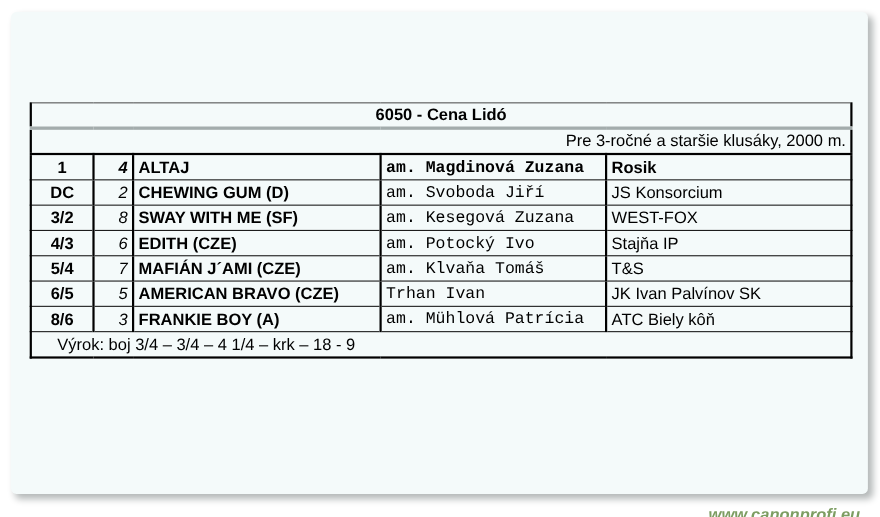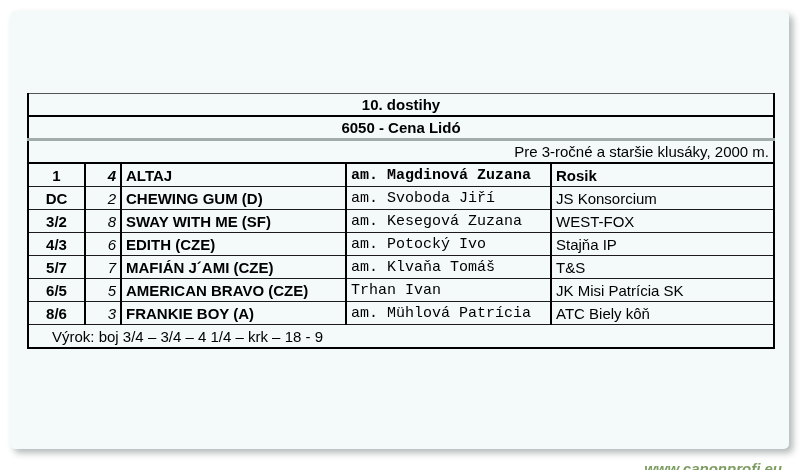--- a/index.html
+++ b/index.html
@@ -93,23 +93,20 @@
 <div class="page">
   <table class="race-table">
     <colgroup>
       <col style="width:57px">
       <col style="width:36px">
       <col style="width:225px">
       <col style="width:205px">
       <col style="width:223px">
     </colgroup>
     <tbody>
-      <tr class="title-row">
-        <td colspan="5">10. dostihy</td>
-      </tr>
       <tr class="name-row">
         <td colspan="5">6050 - Cena Lidó</td>
       </tr>
       <tr class="cond-row">
         <td colspan="5">Pre 3-ročné a staršie klusáky, 2000 m.</td>
       </tr>
     </tbody>
     <tbody id="results-body">
         <tr class="result-row emphasis">
           <td class="place">1</td>
@@ -133,32 +130,32 @@
           <td class="owner">WEST-FOX</td>
         </tr>
         <tr class="result-row">
           <td class="place">4/3</td>
           <td class="num">6</td>
           <td class="horse">EDITH (CZE)</td>
           <td class="driver">am. Potocký Ivo</td>
           <td class="owner">Stajňa IP</td>
         </tr>
         <tr class="result-row">
-          <td class="place">5/7</td>
+          <td class="place">5/4</td>
           <td class="num">7</td>
           <td class="horse">MAFIÁN J´AMI (CZE)</td>
           <td class="driver">am. Klvaňa Tomáš</td>
           <td class="owner">T&amp;S</td>
         </tr>
         <tr class="result-row">
           <td class="place">6/5</td>
           <td class="num">5</td>
           <td class="horse">AMERICAN BRAVO (CZE)</td>
           <td class="driver">Trhan Ivan</td>
-          <td class="owner">JK Misi Patrícia SK</td>
+          <td class="owner">JK Ivan Palvínov SK</td>
         </tr>
         <tr class="result-row">
           <td class="place">8/6</td>
           <td class="num">3</td>
           <td class="horse">FRANKIE BOY (A)</td>
           <td class="driver">am. Mühlová Patrícia</td>
           <td class="owner">ATC Biely kôň</td>
         </tr>
       </tbody>
     <tbody>

